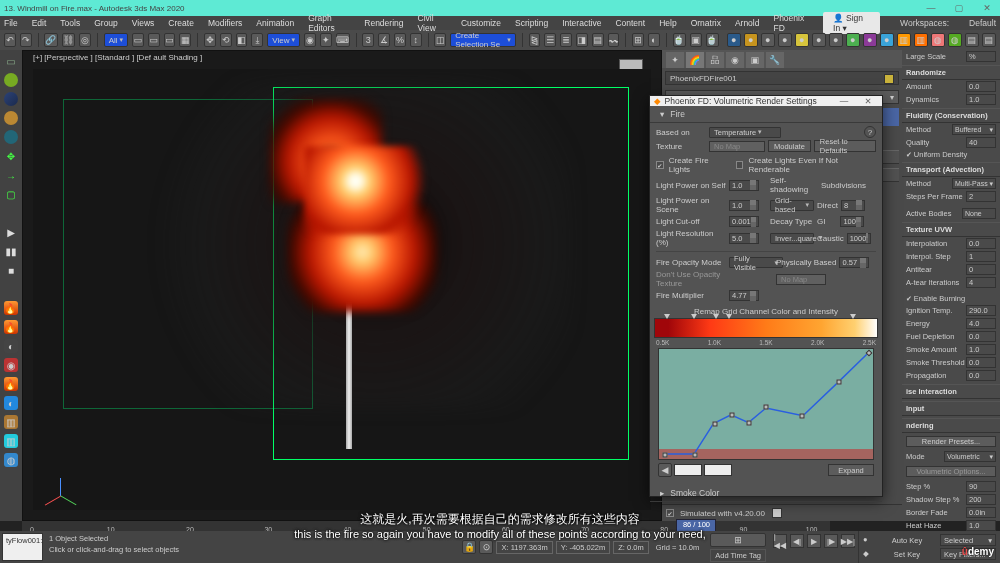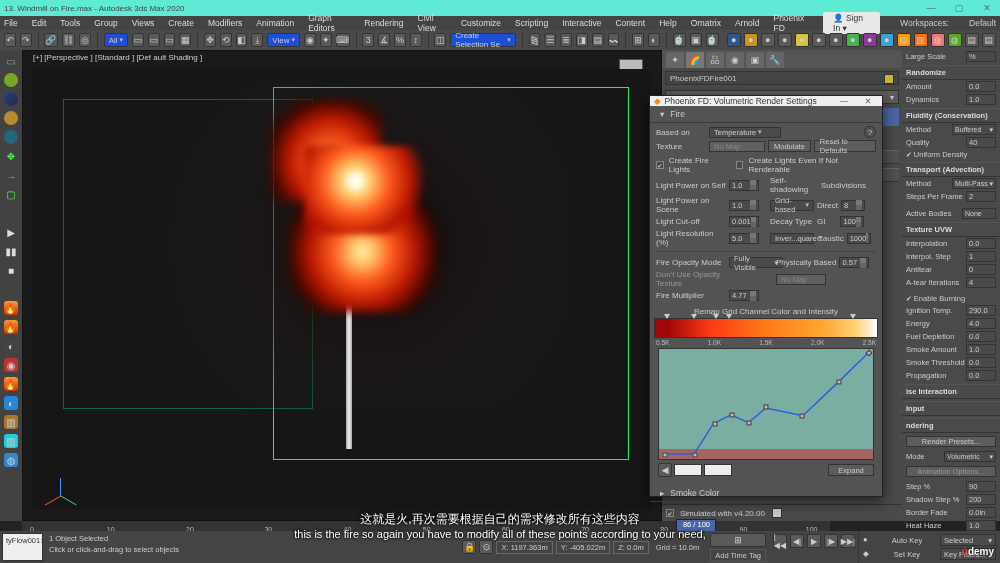--- a/index.html
+++ b/index.html
@@ -463,21 +463,21 @@
     <div class="rp-hdr">Input</div>
     <div class="rp-hdr">ndering</div>
     <div class="rp-btn">Render Presets...</div>
     <div class="rp-row">
         <span>Mode</span>
         <span class="rp-ddl" style="width:52px">
           <span>Volumetric</span>
           <span>▾</span>
         </span>
       </div>
-    <div class="rp-btn" style="color:#999">Animation Options...</div>
+    <div class="rp-btn" style="color:#999">Volumetric Options...</div>
     <div class="rp-row">
         <span>Step %</span>
         <span class="rp-spinner">
           <span>90</span>
           <span class="arrows"></span>
         </span>
       </div>
     <div class="rp-row">
         <span>Shadow Step %</span>
         <span class="rp-spinner">

